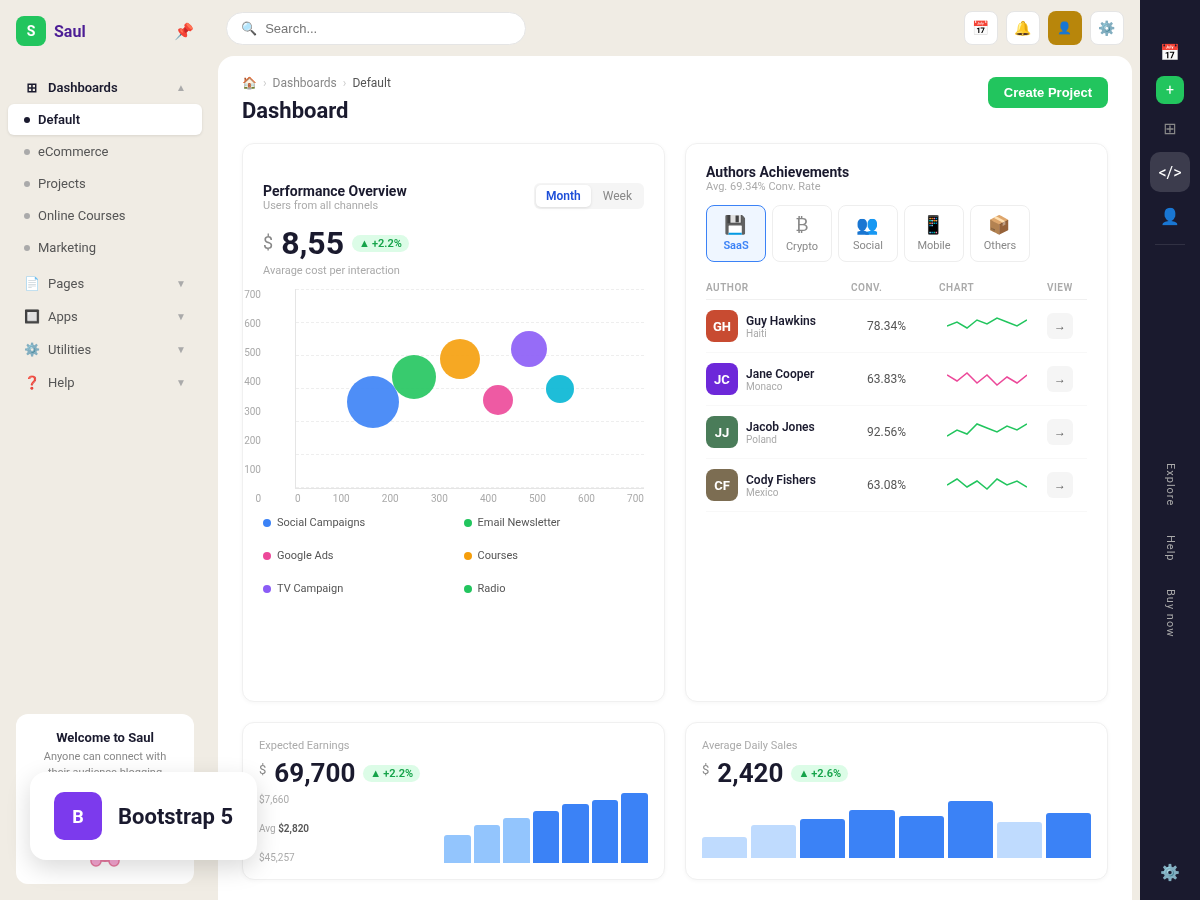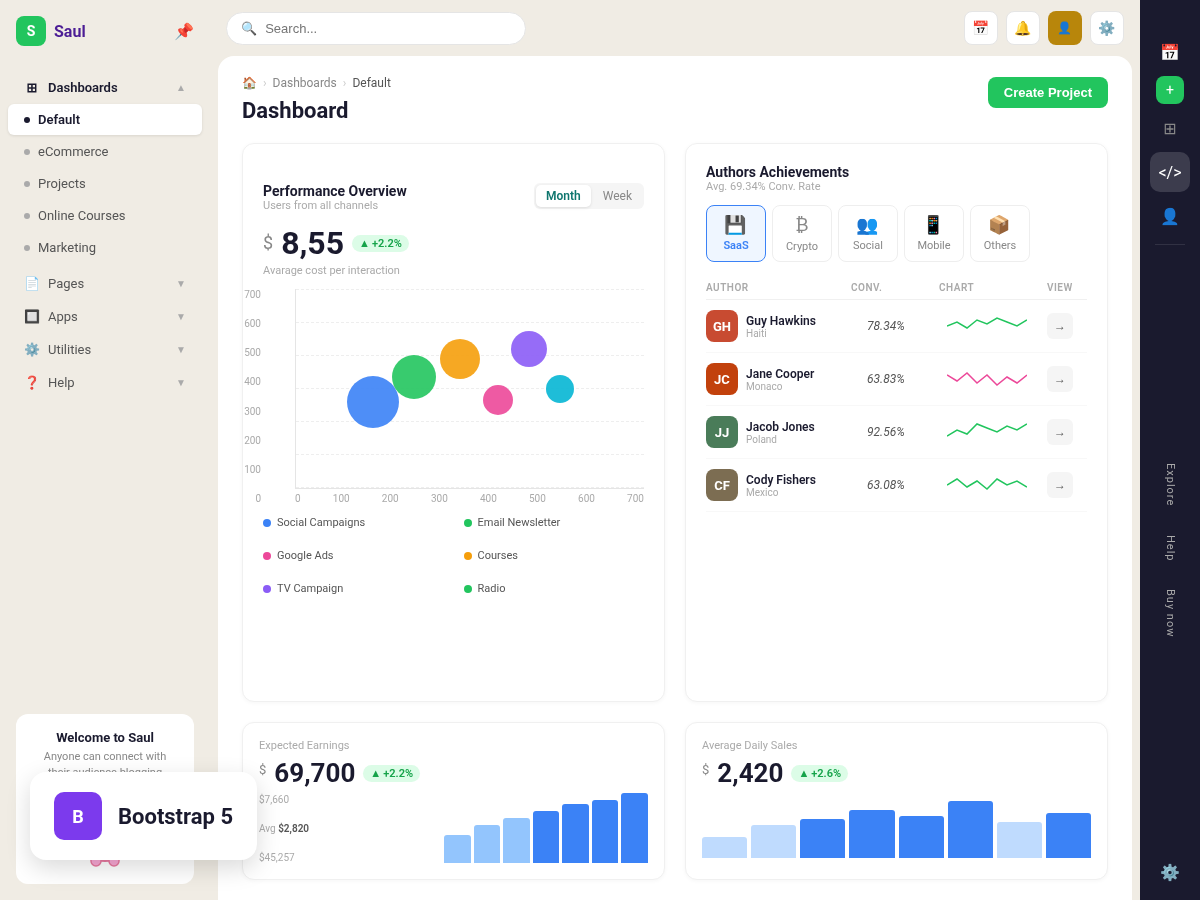--- a/index.html
+++ b/index.html
@@ -49,21 +49,21 @@
 
     
     .card { background: white; border-radius: 12px; border: 1px solid #f0f0f0; padding: 20px; box-shadow: 0 1px 4px rgba(0,0,0,0.04); }
 
     
     .perf-header { display: flex; align-items: flex-start; justify-content: space-between; margin-bottom: 4px; margin-top: 19px; }
     .perf-title { font-size: 14px; font-weight: 700; color: #1a1a2e; }
     .perf-sub { font-size: 11px; color: #aaa; }
     .period-tabs { display: flex; gap: 2px; background: #f5f5f5; border-radius: 6px; padding: 2px; }
     .period-tab { padding: 4px 10px; font-size: 12px; border-radius: 5px; cursor: pointer; color: #888; }
-    .period-tab.active { background: white; color: #0f766e; font-weight: 600; box-shadow: 0 1px 3px rgba(0,0,0,0.1); }
+    .period-tab.active { background: white; color: #1d4ed8; font-weight: 600; box-shadow: 0 1px 3px rgba(0,0,0,0.1); }
     .metric-value { display: flex; align-items: center; gap: 8px; margin: 12px 0 2px; }
     .metric-num { font-size: 32px; font-weight: 700; color: #1a1a2e; }
     .badge-up { background: #dcfce7; color: #16a34a; font-size: 11px; font-weight: 600; padding: 2px 7px; border-radius: 20px; display: flex; align-items: center; gap: 2px; }
     .metric-label { font-size: 11px; color: #aaa; margin-bottom: 12px; }
 
     
     .bubble-chart { position: relative; height: 200px; border-left: 1px solid #e5e5e5; border-bottom: 1px solid #e5e5e5; margin-top: 8px; }
     .y-axis { position: absolute; left: -30px; top: 0; height: 100%; display: flex; flex-direction: column; justify-content: space-between; font-size: 10px; color: #aaa; text-align: right; width: 28px; }
     .x-axis { display: flex; justify-content: space-between; font-size: 10px; color: #aaa; margin-top: 4px; padding: 0 0 0 0; }
     .bubble { position: absolute; border-radius: 50%; opacity: 0.9; transform: translate(-50%, -50%); }
@@ -80,21 +80,21 @@
     .cat-tab .cat-icon { font-size: 18px; }
     .cat-tab.active .cat-label { color: #3b82f6; font-weight: 600; }
     .authors-table { width: 100%; }
     .table-header { display: grid; grid-template-columns: 1fr 80px 100px 40px; gap: 8px; padding: 6px 0; border-bottom: 1px solid #f0f0f0; }
     .th { font-size: 10px; color: #aaa; font-weight: 600; text-transform: uppercase; letter-spacing: 0.5px; }
     .author-row { display: grid; grid-template-columns: 1fr 80px 100px 40px; padding: 10px 0; border-bottom: 1px solid #f8f8f8; align-items: center; }
     .author-info { display: flex; align-items: center; gap: 8px; }
     .author-avatar { width: 32px; height: 32px; border-radius: 8px; overflow: hidden; flex-shrink: 0; display: flex; align-items: center; justify-content: center; font-size: 13px; font-weight: bold; color: white; }
     .author-name { font-size: 12px; font-weight: 600; color: #1a1a2e; }
     .author-loc { font-size: 10px; color: #aaa; }
-    .conv-val { font-size: 12px; color: #555; font-style: italic; }
+    .conv-val { font-size: 12px; color: #555; }
     .chart-spark { width: 80px; height: 24px; }
     .view-btn { width: 26px; height: 26px; background: #f5f5f5; border-radius: 6px; display: flex; align-items: center; justify-content: center; cursor: pointer; font-size: 12px; color: #555; }
     .big-metric { display: flex; align-items: center; gap: 8px; margin: 6px 0 2px; }
     .big-num { font-size: 26px; font-weight: 700; color: #1a1a2e; }
 
     
     .right-panel { width: 60px; background: #1a1a2e; display: flex; flex-direction: column; align-items: center; padding: 8px 0; gap: 4px; flex-shrink: 0; }
     .rp-btn { width: 40px; height: 40px; border-radius: 10px; display: flex; align-items: center; justify-content: center; cursor: pointer; font-size: 16px; color: #888; }
     .rp-btn.active { background: rgba(255,255,255,0.15); color: white; }
     .rp-divider { width: 30px; height: 1px; background: rgba(255,255,255,0.1); margin: 4px 0; }
@@ -370,21 +370,21 @@
             </div>
             <div class="conv-val">78.34%</div>
             <svg class="chart-spark" viewBox="0 0 80 24">
               <polyline points="0,12 10,8 20,14 30,6 40,10 50,4 60,8 70,12 80,6" fill="none" stroke="#22c55e" stroke-width="1.5"></polyline>
             </svg>
             <div class="view-btn">→</div>
           </div>
 
           <div class="author-row">
             <div class="author-info">
-              <div class="author-avatar" style="background:#c2410c;text-align:right;">JC</div>
+              <div class="author-avatar" style="background:#6d28d9;text-align:right;">JC</div>
               <div>
                 <div class="author-name">Jane Cooper</div>
                 <div class="author-loc">Monaco</div>
               </div>
             </div>
             <div class="conv-val">63.83%</div>
             <svg class="chart-spark" viewBox="0 0 80 24">
               <polyline points="0,8 10,14 20,6 30,16 40,8 50,18 60,10 70,16 80,8" fill="none" stroke="#ec4899" stroke-width="1.5"></polyline>
             </svg>
             <div class="view-btn">→</div>

